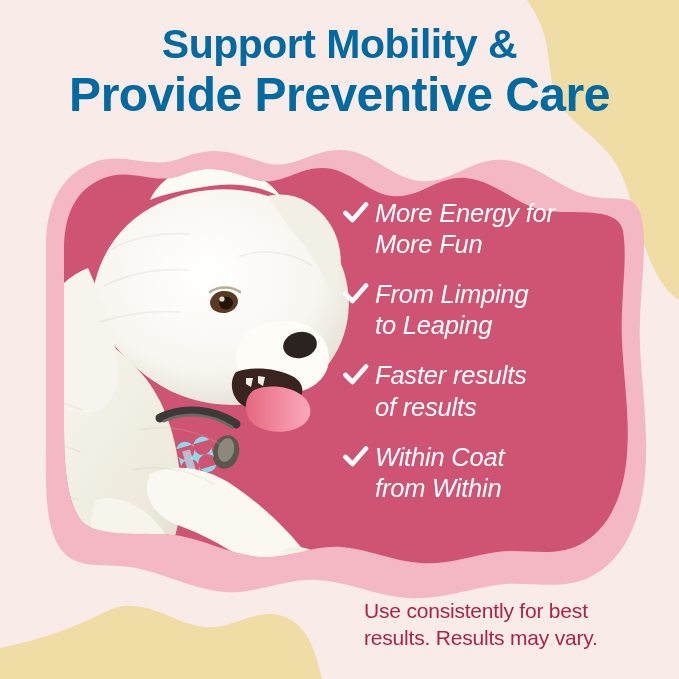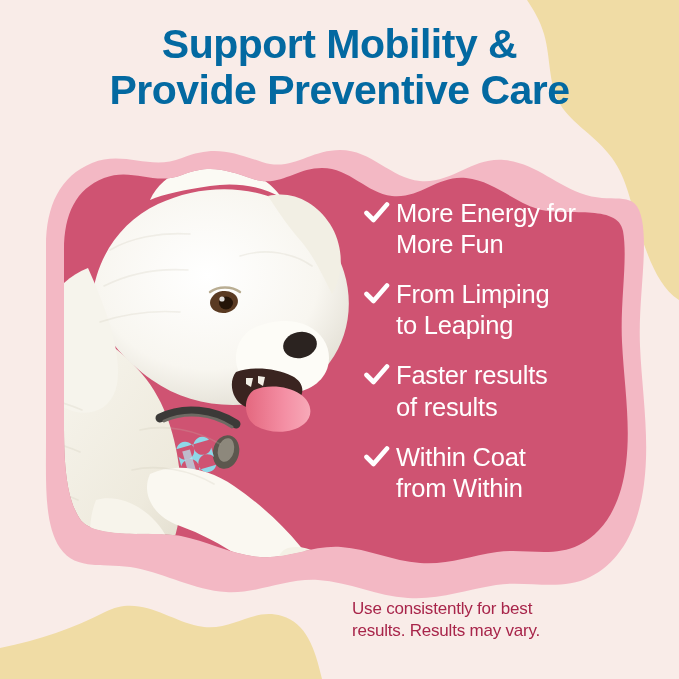--- a/index.html
+++ b/index.html
@@ -37,29 +37,30 @@
     line-height: 1.12;
     letter-spacing: -0.5px;
   }
   #heading .hl {
     display: block;
     color: #0369a1;
     font-size: 41px;
     font-weight: bold;
     white-space: nowrap;
   }
-  #heading .hl2 { font-size: 41px; }
+  #heading .hl2 { font-size: 48px; }
 
   
   #benefits {
     position: absolute;
-    left: 364px;
+    left: 343px;
     top: 198px;
     width: 300px;
     z-index: 30;
+    font-style: italic;
   }
   .benefit {
     display: flex;
     align-items: flex-start;
     margin-bottom: 19px;
   }
   .benefit .tick {
     flex: 0 0 auto;
     width: 32px;
     margin-top: 4px;
@@ -70,26 +71,26 @@
     color: #ffffff;
     font-size: 25.5px;
     font-weight: normal;
     line-height: 1.22;
     letter-spacing: -0.2px;
   }
 
   
   #footnote {
     position: absolute;
-    left: 352px;
+    left: 364px;
     top: 598px;
     width: 310px;
     z-index: 30;
     color: #a8254a;
-    font-size: 17px;
+    font-size: 21px;
     line-height: 1.28;
     letter-spacing: -0.2px;
   }
   #footnote span { display: block; }
 </style>
 </head>
 <body>
 
 <div id="poster">
 

